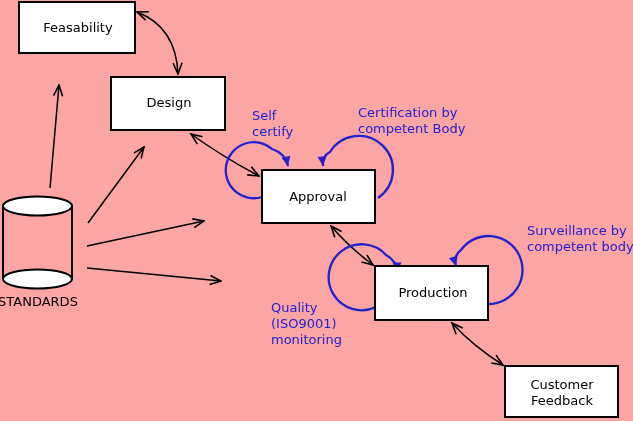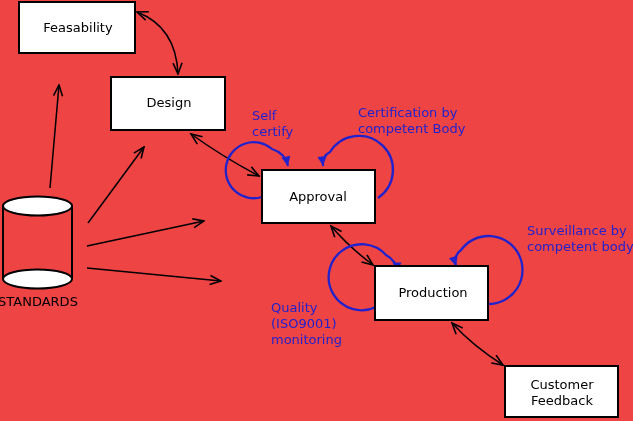--- a/index.html
+++ b/index.html
@@ -4,21 +4,21 @@
 <style>
   html, body {
     margin: 0;
     padding: 0;
     background: #ffffff;
   }
   #canvas-wrap {
     position: relative;
     width: 633px;
     height: 421px;
-    background: #ef4444;
+    background: #fca5a5;
     overflow: hidden;
   }
   svg {
     display: block;
   }
   text {
     font-family: "DejaVu Sans", "Liberation Sans", sans-serif;
     font-size: 13px;
   }
   .node-rect {

